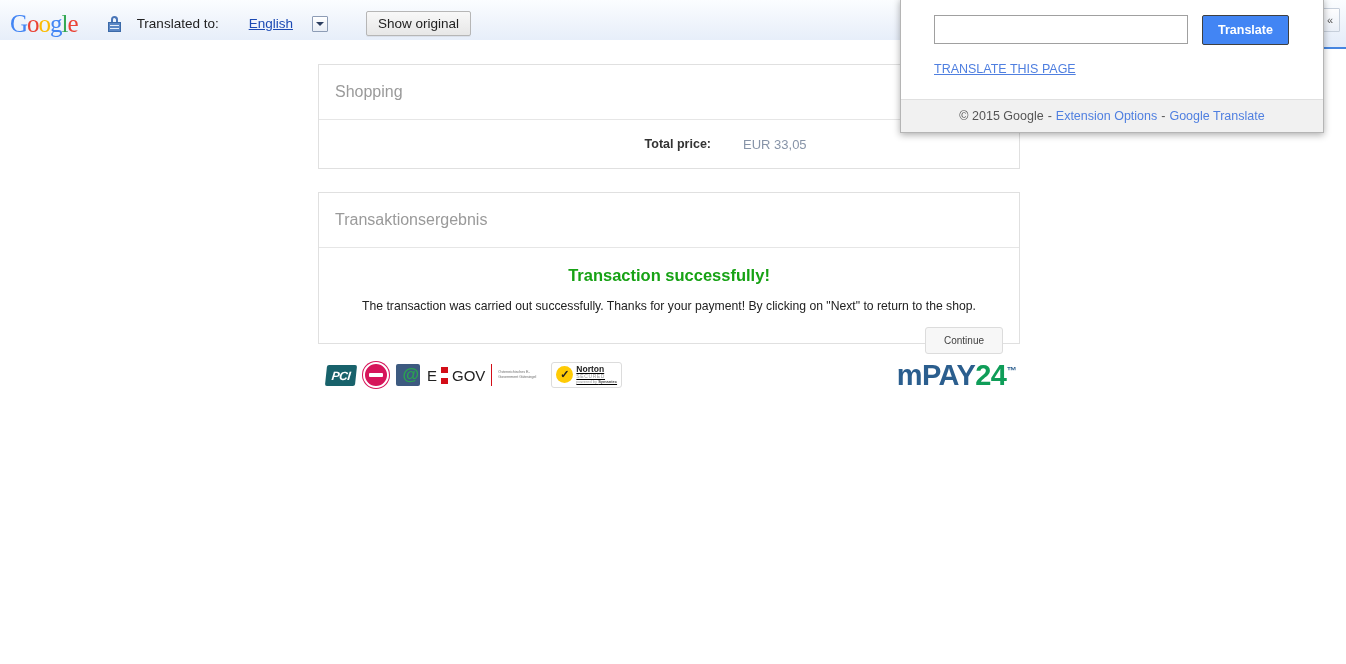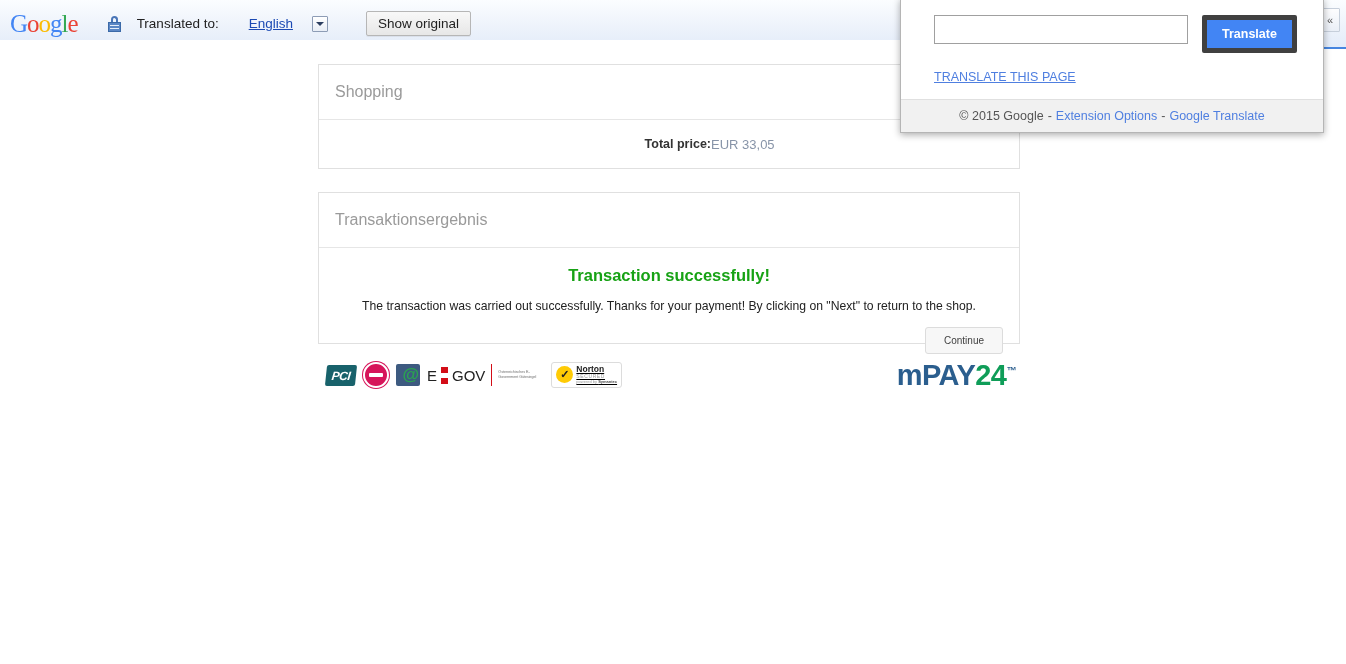--- a/index.html
+++ b/index.html
@@ -90,21 +90,21 @@
   .popup-row { display: flex; align-items: flex-start; }
   .popup-input {
     width: 254px; height: 29px;
     border: 1px solid #a0a0a0; box-sizing: border-box;
     padding: 4px 6px; font-size: 13px; outline: none;
     font-family: "Liberation Sans", sans-serif; background: #fff;
   }
   .popup-translate-btn {
     margin-left: 14px;
     background: #4285f4; color: #fff;
-    border: 5px solid #404040; border-radius: 2px;
+    border: 1px solid #404040; border-radius: 2px;
     font-size: 12.5px; font-weight: bold;
     padding: 7px 15px; cursor: pointer;
     font-family: "Liberation Sans", sans-serif;
   }
   .popup-link {
     display: inline-block; margin-top: 17px;
     font-size: 12.5px; color: #4f7fe0; text-decoration: underline; cursor: pointer;
   }
   .popup-footer {
     position: absolute; left: 0; bottom: 0; width: 100%;
@@ -124,21 +124,21 @@
   .card-head {
     height: 55px; padding: 0 16px; box-sizing: border-box;
     display: flex; align-items: center; justify-content: space-between;
     border-bottom: 1px solid #e6e6e6;
   }
   .card-title { font-size: 16px; color: #9a9a9a; font-weight: normal; }
   .card-head-right { font-size: 15px; color: #9a9a9a; }
 
   #card-shopping { top: 24px; height: 105px; }
   .price-row {
-    height: 48px; display: flex; align-items: center; box-sizing: border-box;
+    height: 48px; display: flex; align-items: center; box-sizing: border-box; gap: 32px;
   }
   .price-label {
     width: 56%; text-align: right; font-size: 12.5px; font-weight: bold; color: #333;
   }
   .price-value {
     flex: 1; text-align: left; padding-right: 9px;
     font-size: 13px; color: #8794a8;
   }
 
   #card-transaction { top: 152px; height: 152px; }

